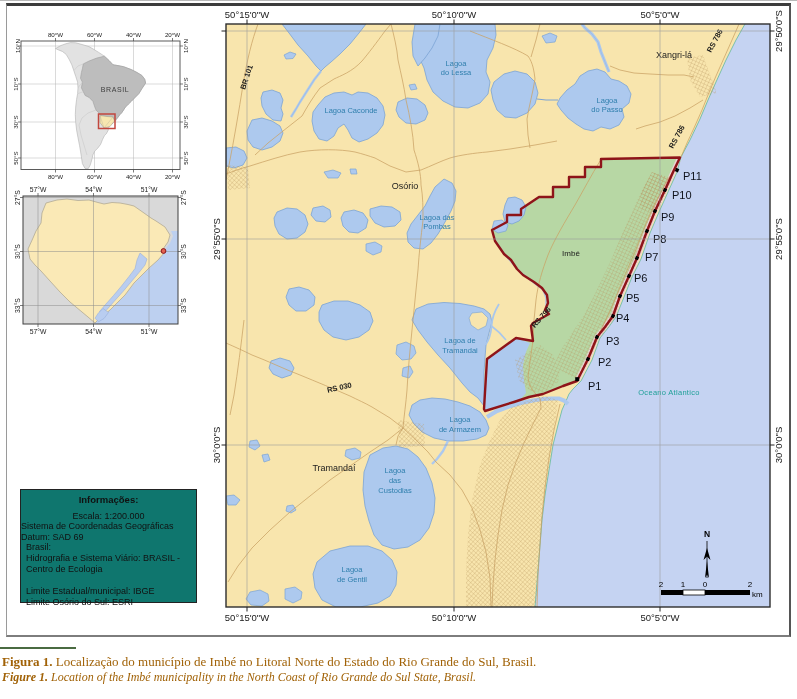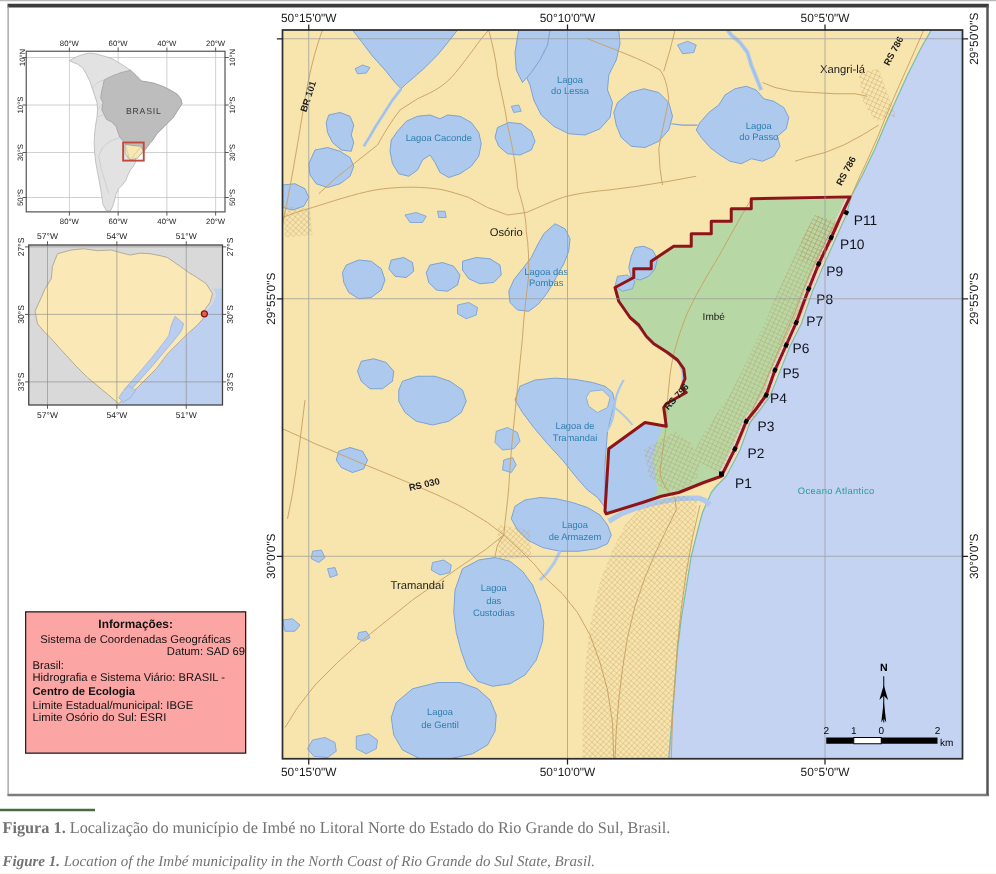--- a/index.html
+++ b/index.html
@@ -134,28 +134,29 @@
     <text x="149" y="334" text-anchor="middle">51°W</text>
     <text x="17.5" y="197.5" text-anchor="middle" transform="rotate(-90 17.5 197.5)" dy="2">27°S</text>
     <text x="17.5" y="251.5" text-anchor="middle" transform="rotate(-90 17.5 251.5)" dy="2">30°S</text>
     <text x="17.5" y="305.5" text-anchor="middle" transform="rotate(-90 17.5 305.5)" dy="2">33°S</text>
     <text x="184" y="197.5" text-anchor="middle" transform="rotate(-90 184 197.5)" dy="2">27°S</text>
     <text x="184" y="251.5" text-anchor="middle" transform="rotate(-90 184 251.5)" dy="2">30°S</text>
     <text x="184" y="305.5" text-anchor="middle" transform="rotate(-90 184 305.5)" dy="2">33°S</text>
   </g>
 </svg>
 
-<div class="abs" style="left:20px;top:489px;width:175px;height:112px;border:1px solid #222;background:#fca5a5;font-size:9px;line-height:10.6px;color:#111;">
+<div class="abs" style="left:20px;top:489px;width:175px;height:112px;border:1px solid #222;background:#0f766e;font-size:9px;line-height:10.6px;color:#111;">
   <div style="text-align:center;font-weight:bold;padding-top:5px;font-size:9.5px;">Informações:</div>
-  <div style="text-align:center;">Sistema de Coordenadas Geográficas</div>
-  <div style="text-align:right;">Datum: SAD 69</div>
+  <div style="text-align:center;padding-top:5px;">Escala: 1:200.000</div>
+  <div style="">Sistema de Coordenadas Geográficas</div>
+  <div style="text-align:left;">Datum: SAD 69</div>
   <div style="padding-left:5px;">Brasil:</div>
   <div style="padding-left:5px;">Hidrografia e Sistema Viário: BRASIL -</div>
-  <div style="padding-left:5px;font-weight:bold;">Centro de Ecologia</div>
-  <div style="padding-left:5px;">Limite Estadual/municipal: IBGE</div>
+  <div style="padding-left:5px;">Centro de Ecologia</div>
+  <div style="padding-left:5px;margin-top:12px;">Limite Estadual/municipal: IBGE</div>
   <div style="padding-left:5px;">Limite Osório do Sul: ESRI</div>
 </div>
 
 <svg class="abs" style="left:205px;top:5px;" width="592" height="620" viewBox="205 5 592 620">
   <defs>
     <clipPath id="mapclip">
         <rect x="226" y="24" width="544" height="583"></rect>
       </clipPath>
     <pattern id="g1" width="3.4" height="3.4" patternUnits="userSpaceOnUse" patternTransform="rotate(-65)">
       <path d="M0 0H3.4M0 0V3.4" stroke="#b9975f" stroke-width="0.5" fill="none"></path>
@@ -433,16 +434,16 @@
     <text x="217" y="239" text-anchor="middle" transform="rotate(-90 217 239)" dy="3">29°55'0"S</text>
     <text x="217" y="445" text-anchor="middle" transform="rotate(-90 217 445)" dy="3">30°0'0"S</text>
     <text x="779" y="31" text-anchor="middle" transform="rotate(-90 779 31)" dy="3">29°50'0"S</text>
     <text x="779" y="239" text-anchor="middle" transform="rotate(-90 779 239)" dy="3">29°55'0"S</text>
     <text x="779" y="445" text-anchor="middle" transform="rotate(-90 779 445)" dy="3">30°0'0"S</text>
   </g>
 </svg>
 
 <div class="abs" style="left:0px;top:647px;width:76px;height:2px;background:#4a6b41;"></div>
 
-<div class="abs" style="left:2px;top:655px;width:790px;font-family:'Liberation Serif',serif;font-size:13px;line-height:14.5px;color:#737373;">
+<div class="abs" style="left:2px;top:655px;width:790px;font-family:'Liberation Serif',serif;font-size:13px;line-height:14.5px;color:#a16207;">
   <div><b>Figura 1.</b> Localização do município de Imbé no Litoral Norte do Estado do Rio Grande do Sul, Brasil.</div>
-  <div style="font-style:italic;font-size:12px;margin-top:12px;"><b>Figure 1.</b> Location of the Imbé municipality in the North Coast of Rio Grande do Sul State, Brasil.</div>
+  <div style="font-style:italic;font-size:12px;"><b>Figure 1.</b> Location of the Imbé municipality in the North Coast of Rio Grande do Sul State, Brasil.</div>
 </div>
 
 </body></html>

